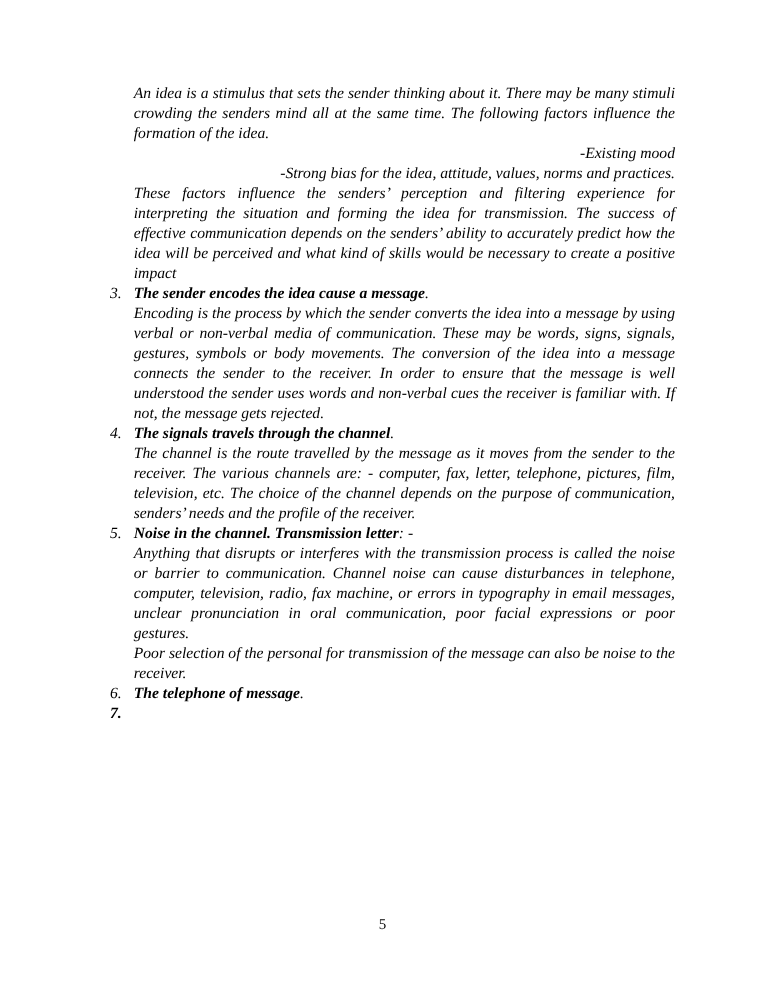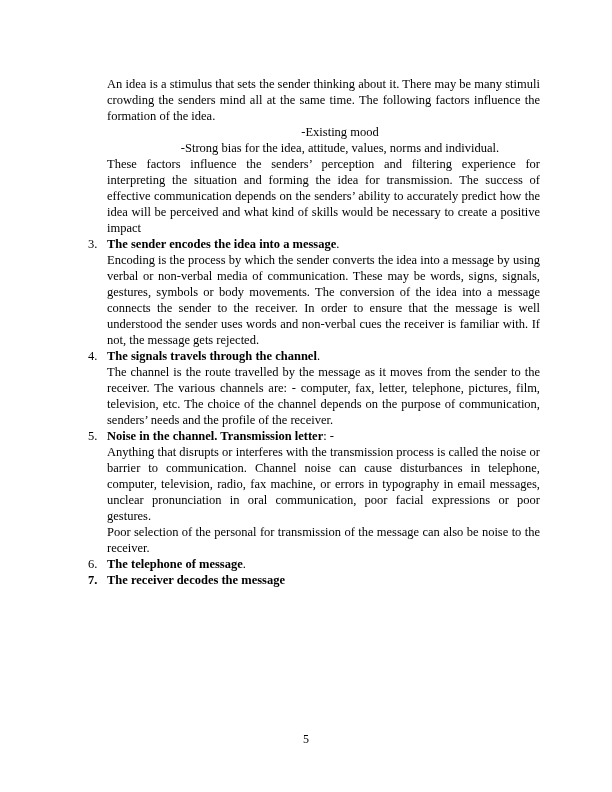--- a/index.html
+++ b/index.html
@@ -14,35 +14,36 @@
     background: #ffffff;
     font-family: "Liberation Serif", serif;
     font-size: 12.5px;
     line-height: 16px;
     color: #000000;
     overflow: hidden;
   }
   .content {
     position: absolute;
     left: 88px;
-    top: 76px;
+    top: 66px;
     width: 452px;
+    font-style: italic;
   }
   .content p {
     margin: 0;
     text-align: justify;
   }
   .indent {
     padding-left: 19px;
   }
   .bullets {
     padding-left: 52px;
   }
   .bullets p {
-    text-align: center;
+    text-align: right;
   }
   .item-head {
     position: relative;
     padding-left: 19px;
     text-align: left !important;
   }
   .num {
     position: absolute;
     left: 0;
     top: 0;
@@ -62,28 +63,28 @@
 </head>
 <body>
 
 <div class="page">
   <div class="content">
 
     <p class="indent">An idea is a stimulus that sets the sender thinking about it. There may be many stimuli crowding the senders mind all at the same time. The following factors influence the formation of the idea.</p>
 
     <div class="bullets">
       <p>-Existing mood</p>
-      <p>-Strong bias for the idea, attitude, values, norms and individual.</p>
+      <p>-Strong bias for the idea, attitude, values, norms and practices.</p>
     </div>
 
     <p class="indent">These factors influence the senders’ perception and filtering experience for interpreting the situation and forming the idea for transmission. The success of effective communication depends on the senders’ ability to accurately predict how the idea will be perceived and what kind of skills would be necessary to create a positive impact</p>
 
     <div>
       <p class="item-head">
-        <span class="num">3.</span><span class="bold">The sender encodes the idea into a message</span><span>.</span>
+        <span class="num">3.</span><span class="bold">The sender encodes the idea cause a message</span><span>.</span>
       </p>
       <p class="indent">Encoding is the process by which the sender converts the idea into a message by using verbal or non-verbal media of communication. These may be words, signs, signals, gestures, symbols or body movements. The conversion of the idea into a message connects the sender to the receiver. In order to ensure that the message is well understood the sender uses words and non-verbal cues the receiver is familiar with. If not, the message gets rejected.</p>
     </div>
 
     <div>
       <p class="item-head">
         <span class="num">4.</span><span class="bold">The signals travels through the channel</span><span>.</span>
       </p>
       <p class="indent">The channel is the route travelled by the message as it moves from the sender to the receiver. The various channels are: - computer, fax, letter, telephone, pictures, film, television, etc. The choice of the channel depends on the purpose of communication, senders’ needs and the profile of the receiver.</p>
     </div>
@@ -97,20 +98,20 @@
     </div>
 
     <div>
       <p class="item-head">
         <span class="num">6.</span><span class="bold">The telephone of message</span><span>.</span>
       </p>
     </div>
 
     <div>
       <p class="item-head">
-        <span class="num bold">7.</span><span class="bold">The receiver decodes the message</span><span></span>
+        <span class="num bold">7.</span><span></span>
       </p>
     </div>
 
   </div>
 
   <div class="pageno">5</div>
 </div>
 
 </body></html>

